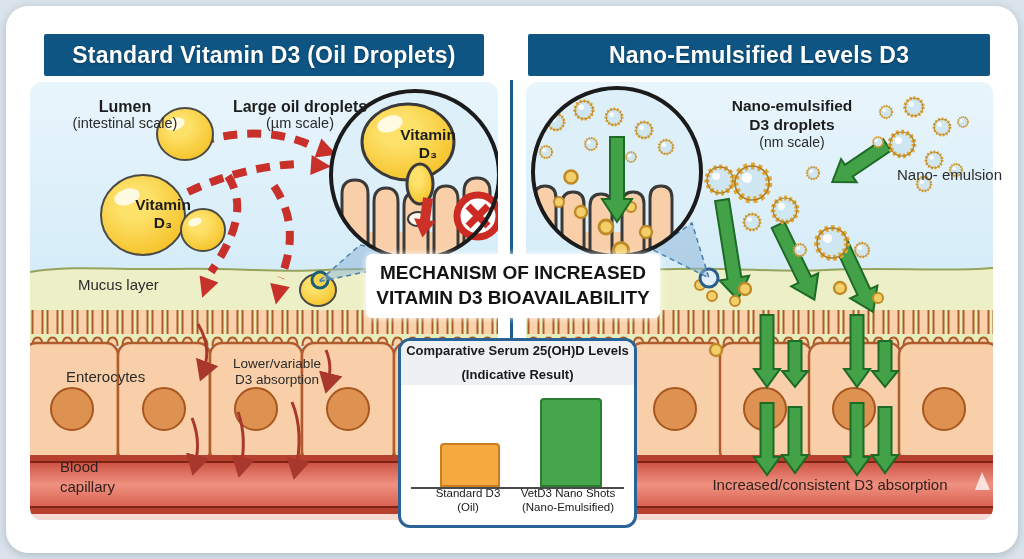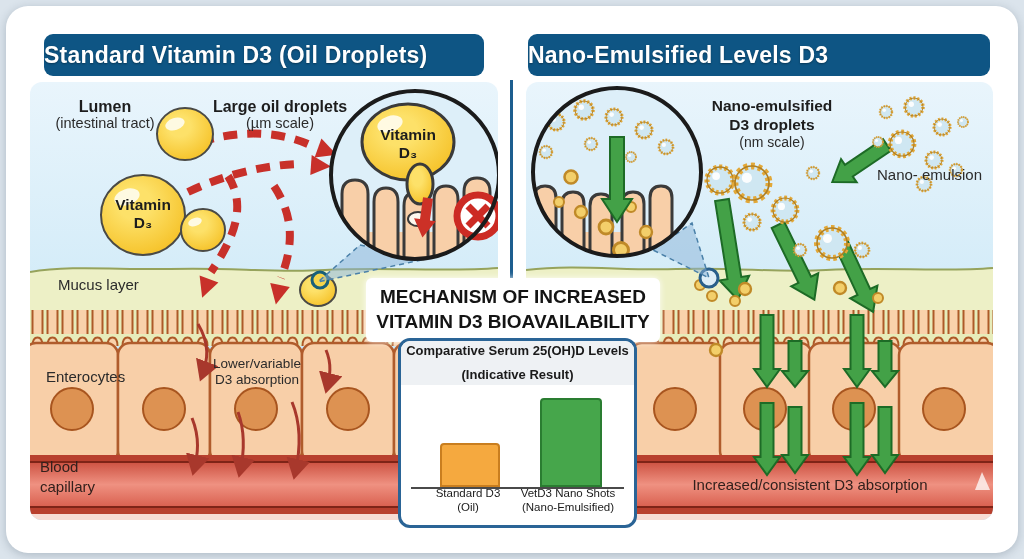--- a/index.html
+++ b/index.html
@@ -2,33 +2,33 @@
 <html><head>
 <meta charset="utf-8">
 <style>
   html,body{margin:0;padding:0;background:#dbe4ec;font-family:"Liberation Sans","DejaVu Sans",sans-serif;}
   #stage{position:relative;width:1024px;height:559px;background:#dbe4ec;overflow:hidden;}
   #card{position:absolute;left:6px;top:6px;right:6px;bottom:6px;background:#ffffff;border-radius:22px;
         box-shadow:0 2px 10px rgba(40,60,80,.25);}
   .panel{position:absolute;top:82px;height:438px;border-radius:12px;overflow:hidden;z-index:0;}
   #panel-left{left:30px;width:468px;}
   #panel-right{left:526px;width:467px;}
-  .hdr{position:absolute;top:34px;height:42px;background:#0e5584;border-radius:9px;z-index:2;
-       display:flex;align-items:center;color:#ffffff;font-weight:bold;
+  .hdr{position:absolute;top:34px;height:42px;background:#0e5584;border-radius:2px;z-index:2;
+       display:flex;align-items:center;justify-content:center;color:#ffffff;font-weight:bold;
        font-size:23px;letter-spacing:.2px;text-shadow:0 1px 2px rgba(0,0,0,.35);}
   #hdr-left{left:44px;width:440px;}
   #hdr-right{left:528px;width:462px;}
   #divider{position:absolute;left:510px;top:80px;width:3px;height:440px;background:#1d5e8f;z-index:1;}
-  .lbl{position:absolute;z-index:3;color:#2b2b2b;line-height:1.22;white-space:pre-line;}
+  .lbl{position:absolute;z-index:3;color:#2b2b2b;line-height:1.22;white-space:pre-line;margin-left:20px;}
   .lbl.b{font-weight:bold;color:#1d1d1d;}
   .lbl.c{text-align:center;}
   #mech-box{position:absolute;left:366px;top:254px;width:294px;height:64px;background:#ffffff;border-radius:6px;
             z-index:2;display:flex;align-items:center;justify-content:center;text-align:center;
             font-weight:bold;font-size:19px;line-height:1.3;color:#141414;white-space:pre-line;
-            box-shadow:0 0 6px rgba(255,255,255,.9);margin-top:24px;}
+            box-shadow:0 0 6px rgba(255,255,255,.9);}
   #chart-box{position:absolute;left:398px;top:338px;width:233px;height:184px;background:#ffffff;
              border:3px solid #2a6496;border-radius:12px;z-index:2;overflow:hidden;}
   #chart-title-wrap{position:absolute;left:0;right:0;top:0;height:44px;background:#eef1f4;
                     display:flex;flex-direction:column;align-items:center;justify-content:center;gap:8px;}
   #chart-title,#chart-subtitle{font-weight:bold;font-size:13px;color:#1a1a1a;line-height:1.25;text-align:center;}
   .bar{position:absolute;bottom:38px;border-style:solid;border-width:2px;border-radius:4px 4px 0 0;}
   #bar-0{left:39px;width:56px;border-color:#c97e1f;}
   #bar-1{left:139px;width:58px;border-color:#2a7d31;}
   #chart-axis{position:absolute;left:10px;right:10px;bottom:36px;height:2px;background:#4a4a4a;}
   .bar-lbl{position:absolute;top:146px;width:110px;text-align:center;font-weight:normal;font-size:11.5px;
@@ -358,21 +358,21 @@
     <div class="bar" id="bar-0" style="height: 40px; background: rgb(245, 169, 63);"></div>
     <div class="bar" id="bar-1" style="height: 85px; background: rgb(70, 166, 75);"></div>
     <div id="chart-axis"></div>
     <div class="bar-lbl" id="bar-lbl-0">Standard D3
 (Oil)</div>
     <div class="bar-lbl" id="bar-lbl-1">VetD3 Nano Shots
 (Nano-Emulsified)</div>
   </div>
 
   <div class="lbl b c" style="left:40px;top:97px;width:130px;font-size:16px;">Lumen</div>
-  <div class="lbl c" style="left:40px;top:115px;width:130px;font-size:14.5px;">(intestinal tract)</div>
+  <div class="lbl c" style="left:40px;top:115px;width:130px;font-size:14.5px;">(intestinal scale)</div>
   <div class="lbl c" style="left:200px;top:115px;width:160px;font-size:14.5px;">(µm scale)</div>
   <div class="lbl b c" style="left:200px;top:97px;width:160px;font-size:16px;">Large oil droplets</div>
   <div class="lbl b c" style="left:103px;top:196px;width:80px;font-size:15.5px;line-height:1.15;">Vitamin
 D₃</div>
   <div class="lbl b c" style="left:368px;top:126px;width:80px;font-size:15.5px;line-height:1.15;">Vitamin
 D₃</div>
   <div class="lbl" style="left:58px;top:276px;font-size:15px;">Mucus layer</div>
   <div class="lbl" style="left:46px;top:368px;font-size:15px;">Enterocytes</div>
   <div class="lbl c" style="left:187px;top:356px;width:140px;font-size:13.5px;">Lower/variable
 D3 absorption</div>

